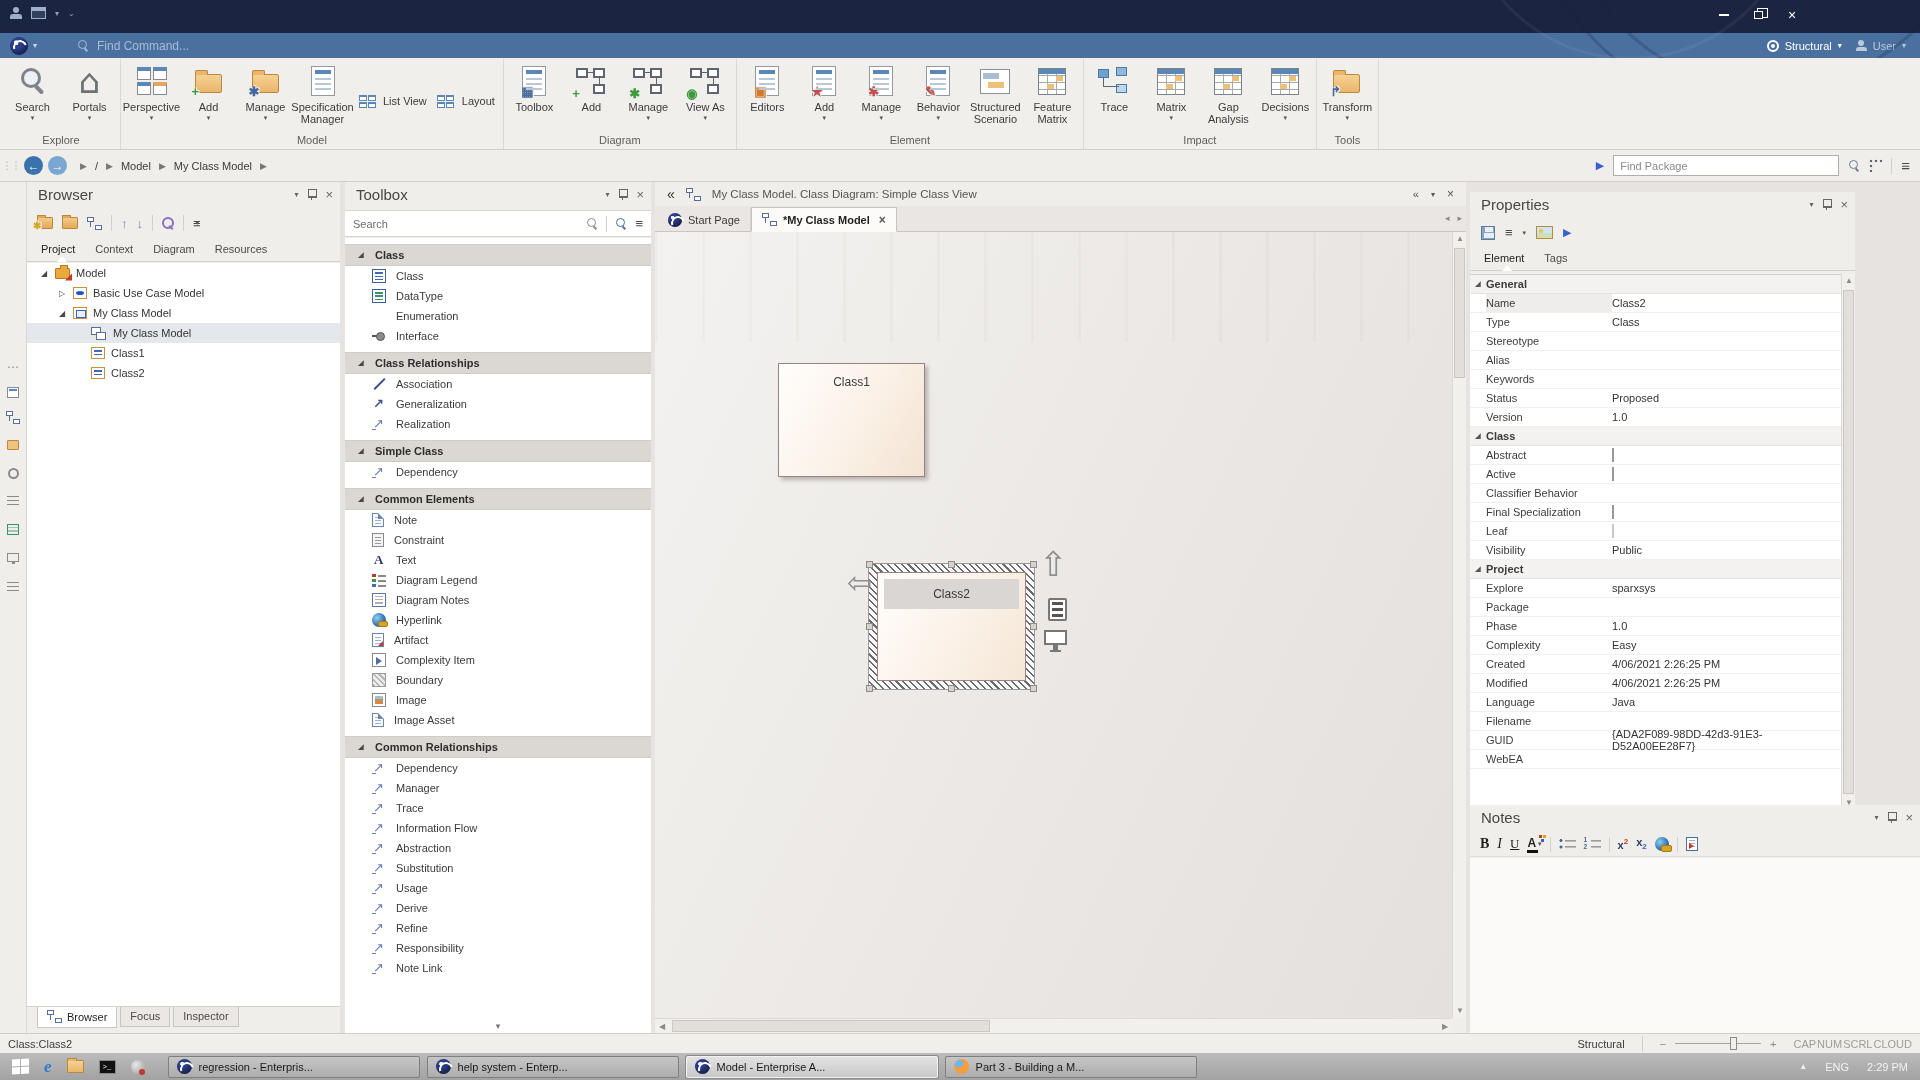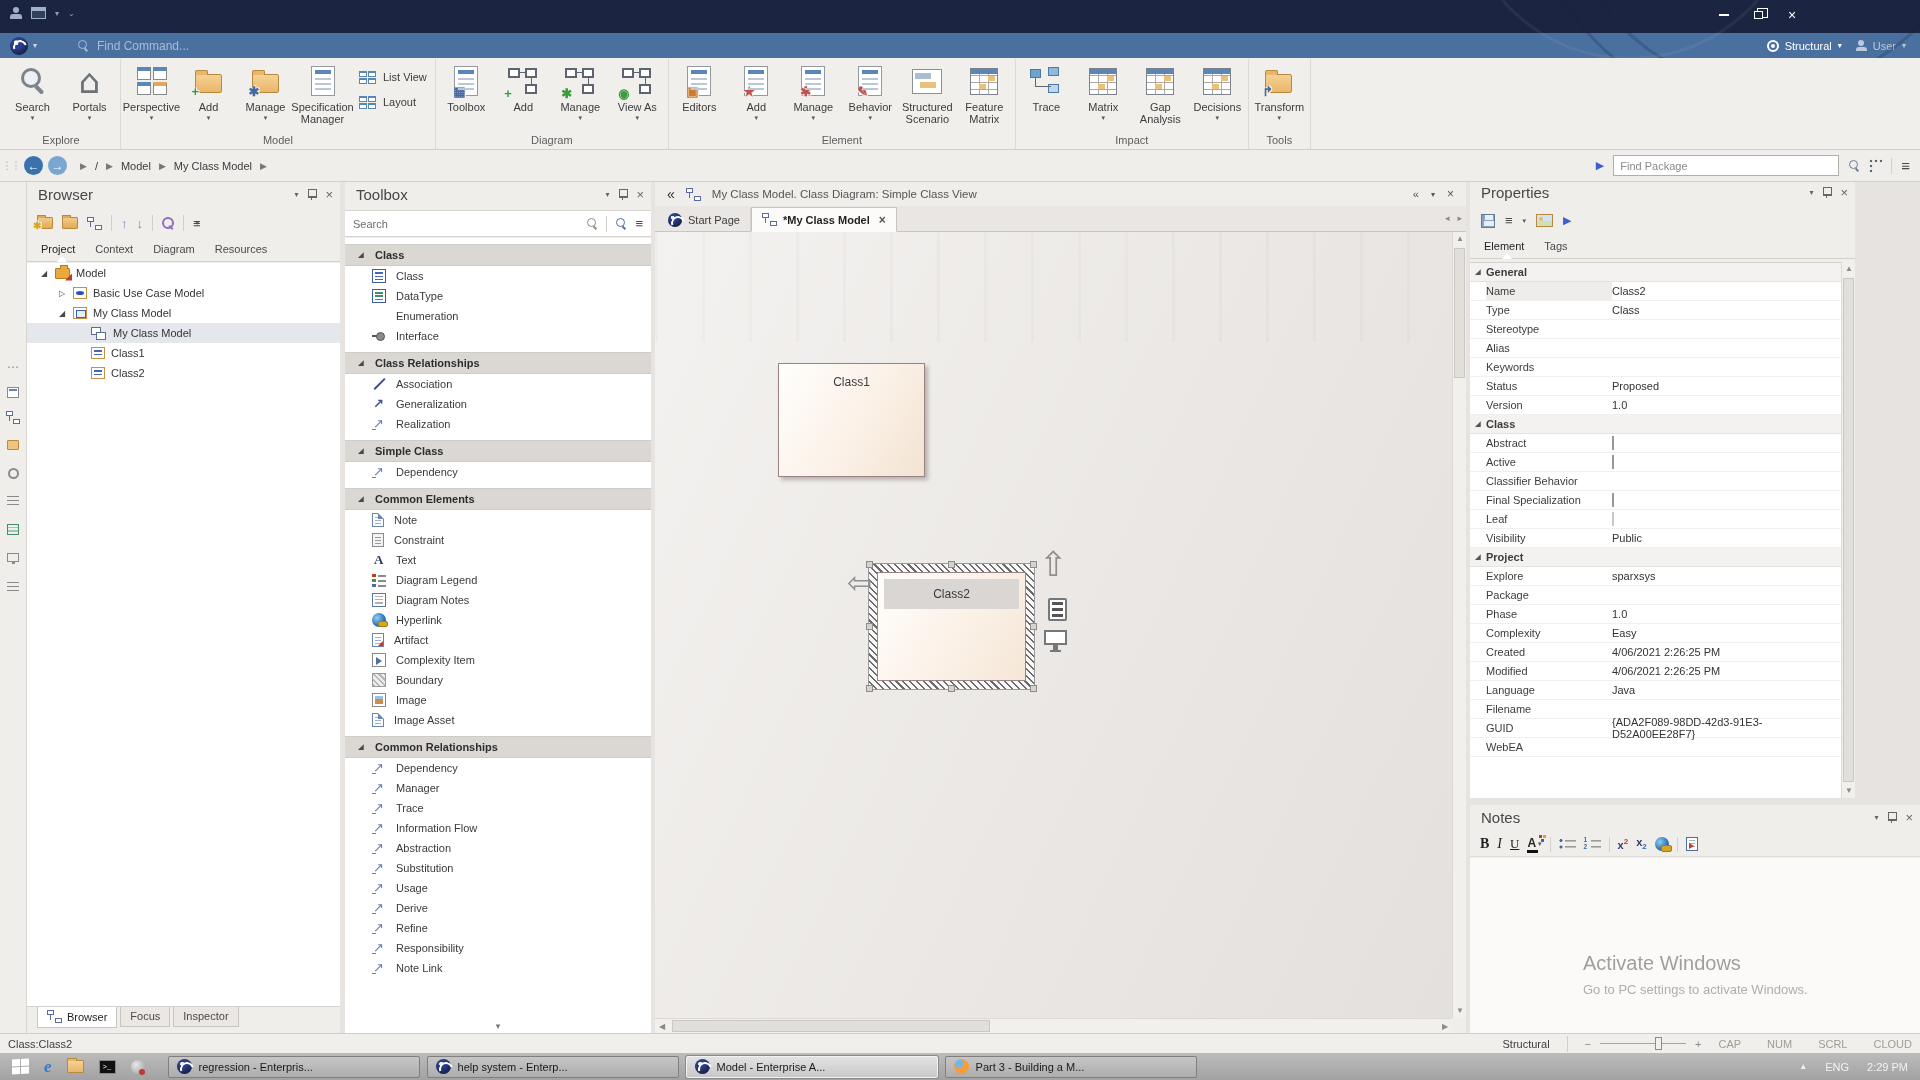--- a/index.html
+++ b/index.html
@@ -48,21 +48,21 @@
 .persn::before{content:"";position:absolute;left:2.5px;top:0;width:6px;height:6px;border-radius:50%;background:#bcc9da}
 .persn::after{content:"";position:absolute;left:0;bottom:0;width:11px;height:4px;border-radius:3px 3px 0 0;background:#bcc9da}
 .dd8{font-size:8px}
 
 .ribbon{position:absolute;left:0;top:58px;width:1920px;height:92px;background:#f1efec;border-bottom:1px solid #d2cec9;display:flex;padding:1px 2px 0 2px;z-index:10}
 .rgroup{display:flex;flex-direction:column;border-right:1px solid #ddd9d3;padding:0 2px}
 .rbtns{flex:1;display:flex;align-items:stretch}
 .rbtn{width:57px;display:flex;flex-direction:column;align-items:center;padding-top:5px;cursor:default}
 .rbtn .rlb{font-size:11px;color:#3c3c3c;text-align:center;line-height:12px;margin-top:3px}
 .rbtn .drp{font-size:7px;color:#555;margin-top:1px}
-.rstack{display:flex;flex-direction:column;gap:9px;padding:10px 6px 0 6px}
+.rstack{display:flex;flex-direction:row;gap:9px;padding:10px 6px 0 6px}
 .sbtn{display:flex;align-items:center;gap:6px;font-size:11px;color:#3c3c3c}
 .glabel{height:16px;text-align:center;color:#5d5d5d;font-size:11px;line-height:15px}
 .ric{position:relative;width:36px;height:34px;display:flex;align-items:center;justify-content:center}
 .bdg{position:absolute;left:-2px;bottom:-3px;font-size:13px;font-weight:bold;line-height:12px;text-shadow:1px 1px 0 #f1efec,-1px 1px 0 #f1efec,1px -1px 0 #f1efec}
 .bdg.g{color:#3d9a3d}.bdg.b{color:#46689c}.bdg.r{color:#c0504d}.bdg.o{color:#d07a2e}.bdg.y{color:#d8a520}
 .ic-magnifier{width:30px;height:30px;position:relative}
 .ic-magnifier::before{content:"";position:absolute;left:3px;top:2px;width:14px;height:14px;border:3px solid #7c838c;border-radius:50%;background:#edf1f5}
 .ic-magnifier::after{content:"";position:absolute;left:19px;top:18px;width:4px;height:11px;background:#7c838c;transform:rotate(-45deg);border-radius:2px}
 .ic-home{font-size:34px;line-height:30px;color:#6d7277;font-family:"DejaVu Sans",sans-serif}
 .ic-panes{display:grid;grid-template-columns:14px 14px;grid-template-rows:13px 13px;gap:2px}
@@ -236,21 +236,21 @@
 .qa-list::before{content:"";position:absolute;left:2px;right:2px;top:2px;height:15px;background:repeating-linear-gradient(#555 0 3px,transparent 3px 6px)}
 .qa-mon{position:absolute;width:23px;height:15px;border:2px solid #777;background:#fff}
 .qa-mon::before{content:"";position:absolute;left:7px;bottom:-7px;width:5px;height:5px;background:#777}
 .qa-mon::after{content:"";position:absolute;left:4px;bottom:-9px;width:11px;height:2px;background:#777}
 
 .sbv{position:absolute;right:0;top:50px;bottom:15px;width:14px;background:#f2f0ed;border-left:1px solid #ddd9d4}
 .sbh{position:absolute;left:0;right:14px;bottom:0;height:15px;background:#f2f0ed;border-top:1px solid #ddd9d4}
 .sba{position:absolute;color:#8a8a8a;font-size:8px;line-height:14px;width:14px;text-align:center}
 .sbt{position:absolute;background:#e2dfdb;border:1px solid #cbc7c2}
 
-.props{left:1470px;top:180px;width:385px;height:618px}
+.props{left:1470px;top:192px;width:385px;height:618px}
 .ptoolbar{height:27px;display:flex;align-items:center;gap:10px;padding:0 11px}
 .ico-disk{width:14px;height:14px;background:#8aa3c0;border:1px solid #5f7b9a;position:relative}
 .ico-disk::before{content:"";position:absolute;left:3px;top:0;width:8px;height:5px;background:#e8eef4}
 .ico-disk::after{content:"";position:absolute;left:2px;bottom:1px;width:10px;height:5px;background:#e8eef4}
 .ico-img{width:17px;height:13px;border:1px solid #b98a3e;background:linear-gradient(#cfe3f4 0 55%,#cfe0b8 55%);position:relative}
 .ico-img::before{content:"";position:absolute;left:2px;top:2px;width:4px;height:4px;border-radius:50%;background:#f0c040}
 .pgrid{position:absolute;top:82px;left:0;right:14px;bottom:0;background:#fff;border-top:1px solid #d4d0cb}
 .prow{height:19px;display:flex;align-items:center;border-bottom:1px solid #f1f0ee;color:#333}
 .prow .exp{width:16px;text-align:center;color:#555;font-size:7px;flex:none}
 .prow .plbl{width:126px;flex:none;color:#3c3c3c;align-self:stretch;display:flex;align-items:center}
@@ -1182,38 +1182,34 @@
           <span class="nb-globe"></span>
         </span>
         <span class="tdiv"></span>
         <span style="display:flex;align-items:center">
           <span class="nb-doc"></span>
         </span>
       </div>
     <div class="nbody"></div>
   </div>
 
-  <div class="watermark">
-    <div>Activate Windows</div>
-    <div class="l2">Go to PC settings to activate Windows.</div>
-  </div>
 
   <div class="statusbar">
     <span>Class:Class2</span>
     <div class="sb-right">
       <span class="persp-lb">Structural</span>
       <span class="vdiv"></span>
       <div class="zoomer">
         <span>−</span>
         <span class="ztrack">
             <span class="zthumb"></span>
           </span>
         <span>+</span>
       </div>
-      <span id="sbtoggles" style="display:flex;gap:26px">
+      <span id="sbtoggles" style="display:flex;gap:1px">
           <span>CAP</span>
           <span>NUM</span>
           <span>SCRL</span>
           <span>CLOUD</span>
         </span>
     </div>
   </div>
 
   <div class="taskbar">
     <span class="winlogo">

